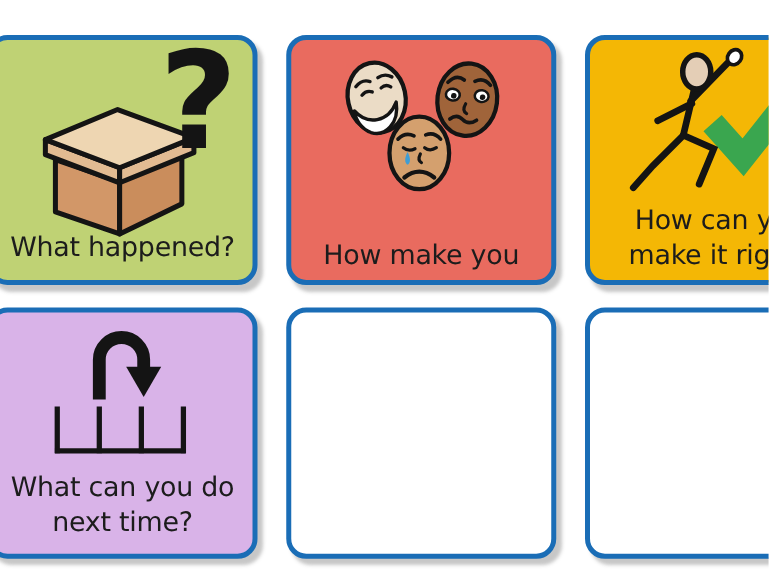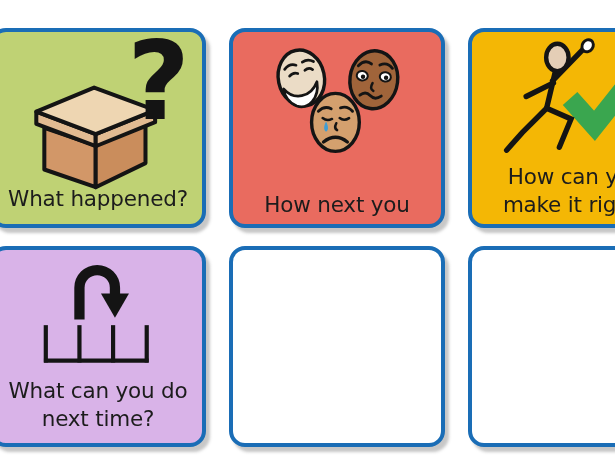--- a/index.html
+++ b/index.html
@@ -89,21 +89,21 @@
         <path d="M 72,81 Q 79,74 87,78" stroke-width="3.4"></path>
         <path d="M 98,77 Q 106,74 112,81" stroke-width="3.4"></path>
         <path d="M 77,89 Q 82,93 88,90" stroke-width="3"></path>
         <path d="M 97,89 Q 102,93 108,89" stroke-width="3"></path>
         <path d="M 81,93 C 84,99 84,103 81,105 C 78,103 78,99 81,93 Z" fill="var(--tear-blue)" stroke="none"></path>
         <path d="M 93,95 Q 90,101 94,103" stroke-width="3"></path>
         <path d="M 78,117 Q 92,106 106,117" stroke-width="4"></path>
       </g>
     </svg>
     <div class="label" style="bottom:5px;">
-      <div>How next you</div>
+      <div>How make you</div>
     </div>
   </div>
 
   <div class="card row-top col-3" style="background-color: rgb(244, 183, 5);">
     <svg class="icon" style="left:8px;top:4px;" width="186" height="123" viewBox="0 0 190 126">
       <polyline points="92,64 117,92 182,10" fill="none" stroke="var(--check-green)" stroke-width="20"></polyline>
       <g stroke="var(--outline)" stroke-width="5.5" stroke-linecap="round" fill="none">
         <path d="M 77,36 L 68,74"></path>
         <path d="M 74,46 L 106,13"></path>
         <path d="M 75,48 L 47,62"></path>

